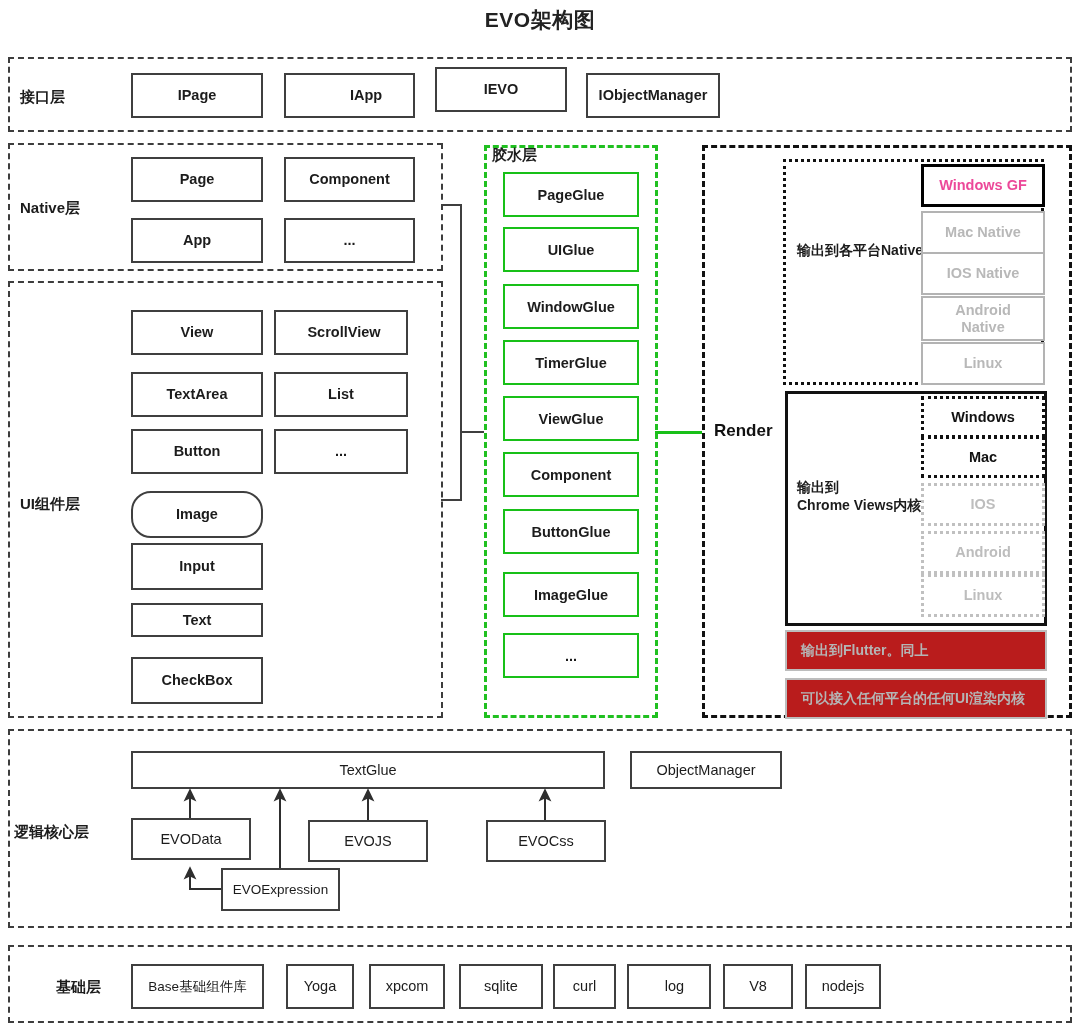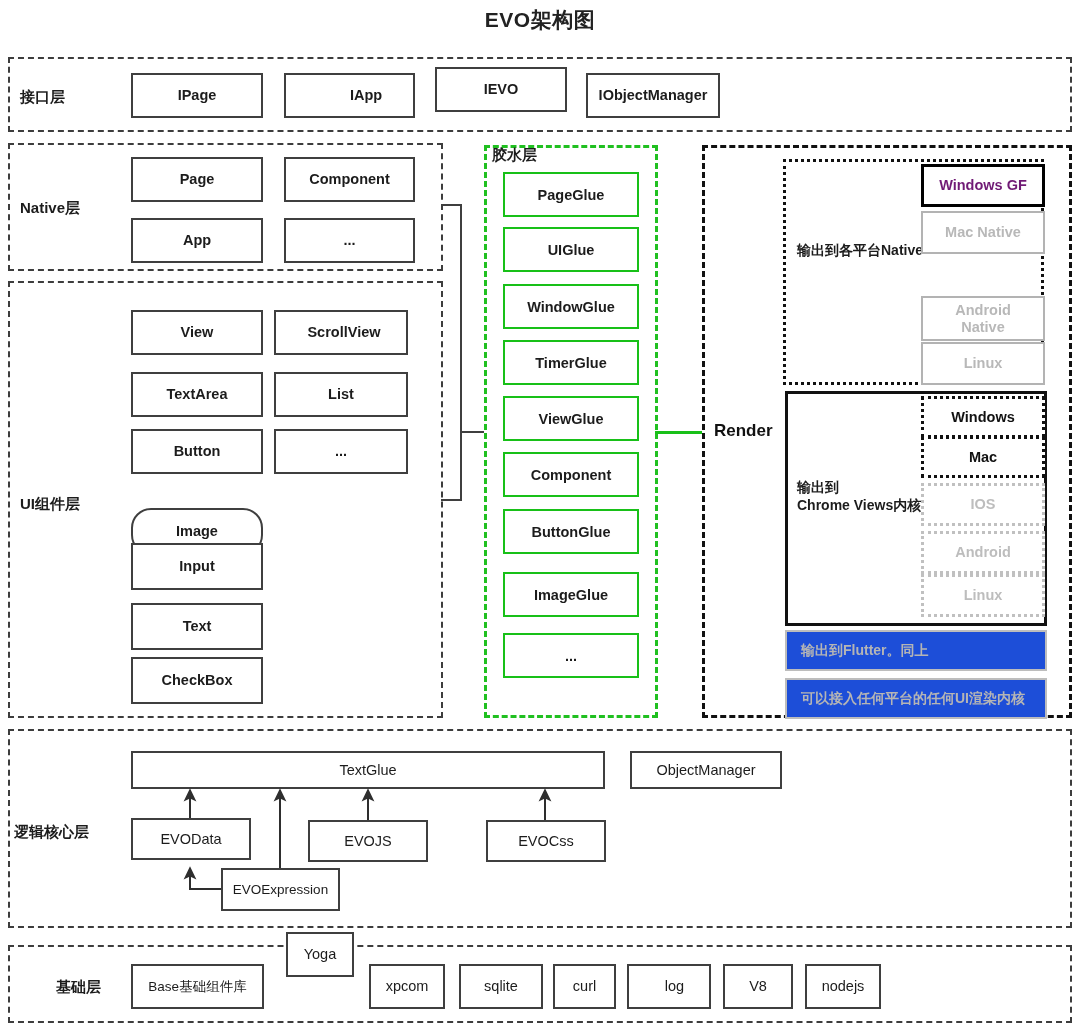--- a/index.html
+++ b/index.html
@@ -107,28 +107,28 @@
   .plat {
     display: flex;
     align-items: center;
     justify-content: center;
     text-align: center;
     font-size: 14.5px;
     font-weight: 700;
     line-height: 1.15;
     background: #ffffff;
   }
-  .plat.active   { border: 3px solid #000000; color: #701a75; }
+  .plat.active   { border: 3px solid #000000; color: #ec4899; }
   .plat.muted    { border: 2px solid #b3b3b3; color: #b8b8b8; }
   .plat.dotk     { border: 3px dotted #111111; color: #111111; }
   .plat.dotmuted { border: 3px dotted #c0c0c0; color: #bdbdbd; }
 
   .gray-note {
     border: 2px solid #bdbdbd;
-    background: #1d4ed8;
+    background: #b91c1c;
     display: flex;
     align-items: center;
     font-size: 14px;
     font-weight: 700;
     color: #b5b5b5;
     padding-left: 14px;
   }
 
   
   .line-h { background: #3f3f3f; height: 2px; }
@@ -164,23 +164,23 @@
   <div class="abs node" style="left:284px; top:218px; width:131px; height:45px;">...</div>
 
   <div class="abs layer" style="left:8px; top:281px; width:435px; height:437px;"></div>
   <div class="abs layer-label" style="left:20px; top:495px;">UI组件层</div>
   <div class="abs node" style="left:131px; top:310px; width:132px; height:45px;">View</div>
   <div class="abs node" style="left:274px; top:310px; width:134px; height:45px;padding-left:10px;">ScrollView</div>
   <div class="abs node" style="left:131px; top:372px; width:132px; height:45px;">TextArea</div>
   <div class="abs node" style="left:274px; top:372px; width:134px; height:45px;">List</div>
   <div class="abs node" style="left:131px; top:429px; width:132px; height:45px;">Button</div>
   <div class="abs node" style="left:274px; top:429px; width:134px; height:45px;">...</div>
-  <div class="abs node" style="left:131px; top:508px; width:132px; height:47px;border-radius:20px;">Image</div>
+  <div class="abs node" style="left:131px; top:491px; width:132px; height:47px;border-radius:20px;">Image</div>
   <div class="abs node" style="left:131px; top:543px; width:132px; height:47px;">Input</div>
-  <div class="abs node" style="left:131px; top:603px; width:132px; height:47px;">Text</div>
+  <div class="abs node" style="left:131px; top:603px; width:132px; height:34px;">Text</div>
   <div class="abs node" style="left:131px; top:657px; width:132px; height:47px;">CheckBox</div>
 
   <div class="abs line-h" style="left:441px; top:204px; width:21px;"></div>
   <div class="abs line-v" style="left:460px; top:204px; height:297px;"></div>
   <div class="abs line-h" style="left:441px; top:499px; width:21px;"></div>
   <div class="abs line-h" style="left:460px; top:431px; width:26px;"></div>
 
   <div class="abs" id="glue-layer" style="left:484px; top:145px; width:174px; height:573px;"></div>
   <div class="abs" id="glue-title" style="left:492px; top:146px;">胶水层</div>
   <div class="abs glue-node" style="left:503px; top:172px; width:136px; height:45px;">PageGlue</div>
@@ -195,20 +195,21 @@
 
   <div class="abs line-h green" style="left:655px; top:431px; width:48px;"></div>
 
   <div class="abs" id="render-layer" style="left:702px; top:145px; width:370px; height:573px;"></div>
   <div class="abs" id="render-label" style="left:714px; top:421px;">Render</div>
 
   <div class="abs dotted-box" style="left:783px; top:159px; width:261px; height:226px;"></div>
   <div class="abs inner-caption" style="left:797px; top:241px; width:130px;">输出到各平台Native</div>
   <div class="abs plat active" style="left:921px; top:164px; width:124px; height:43px;">Windows GF</div>
   <div class="abs plat muted" style="left:921px; top:211px; width:124px; height:43px;">Mac Native</div>
+  <div class="abs plat muted" style="left:921px; top:252px; width:124px; height:43px;">IOS Native</div>
   <div class="abs plat muted" style="left:921px; top:296px; width:124px; height:45px; white-space:pre-line;">Android
 Native</div>
   <div class="abs plat muted" style="left:921px; top:342px; width:124px; height:43px;">Linux</div>
 
   <div class="abs solid-box" style="left:785px; top:391px; width:262px; height:235px;"></div>
   <div class="abs inner-caption" style="left:797px; top:478px; width:125px;">输出到
 Chrome Views内核</div>
   <div class="abs plat dotk" style="left:921px; top:396px; width:124px; height:42px;">Windows</div>
   <div class="abs plat dotk" style="left:921px; top:436px; width:124px; height:42px;">Mac</div>
   <div class="abs plat dotmuted" style="left:921px; top:483px; width:124px; height:43px;">IOS</div>
@@ -223,21 +224,21 @@
   <div class="abs node plain" style="left:131px; top:751px; width:474px; height:38px;">TextGlue</div>
   <div class="abs node plain" style="left:630px; top:751px; width:152px; height:38px;">ObjectManager</div>
   <div class="abs node plain" style="left:131px; top:818px; width:120px; height:42px;">EVOData</div>
   <div class="abs node plain" style="left:308px; top:820px; width:120px; height:42px;">EVOJS</div>
   <div class="abs node plain" style="left:486px; top:820px; width:120px; height:42px;">EVOCss</div>
   <div class="abs node plain" style="left:221px; top:868px; width:119px; height:43px; font-size:13.5px;">EVOExpression</div>
 
   <div class="abs layer" style="left:8px; top:945px; width:1064px; height:78px;"></div>
   <div class="abs layer-label" style="left:20px; top:978px;margin-left:36px;">基础层</div>
   <div class="abs node plain" style="left:131px; top:964px; width:133px; height:45px; font-size:13.5px;">Base基础组件库</div>
-  <div class="abs node plain" style="left:286px; top:932px; width:68px; height:45px;">Yoga</div>
+  <div class="abs node plain" style="left:286px; top:964px; width:68px; height:45px;">Yoga</div>
   <div class="abs node plain" style="left:369px; top:964px; width:76px; height:45px;">xpcom</div>
   <div class="abs node plain" style="left:459px; top:964px; width:84px; height:45px;">sqlite</div>
   <div class="abs node plain" style="left:553px; top:964px; width:63px; height:45px;">curl</div>
   <div class="abs node plain" style="left:627px; top:964px; width:84px; height:45px;padding-left:15px;">log</div>
   <div class="abs node plain" style="left:723px; top:964px; width:70px; height:45px;">V8</div>
   <div class="abs node plain" style="left:805px; top:964px; width:76px; height:45px;">nodejs</div>
 
   <svg class="overlay">
     <defs>
       <marker id="arrowhead" markerWidth="9" markerHeight="9" refX="4.2" refY="4.2" orient="auto" markerUnits="strokeWidth">

